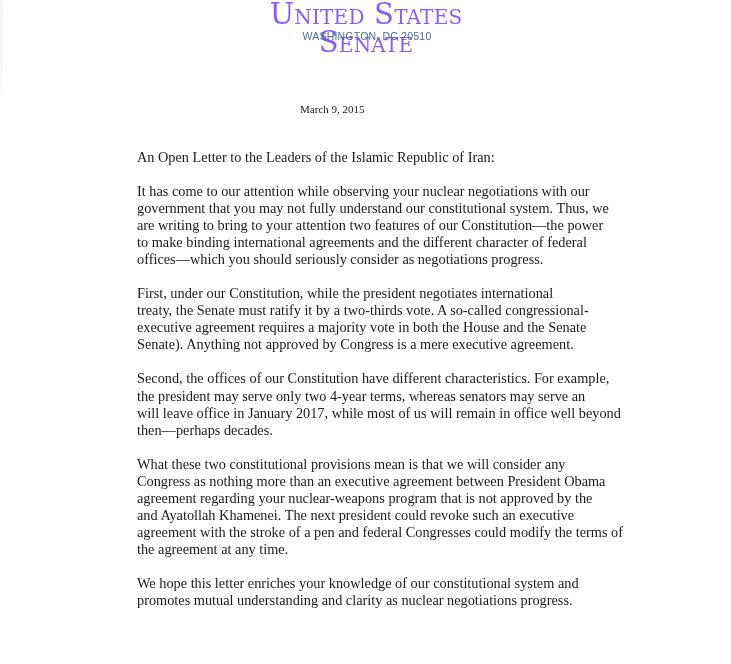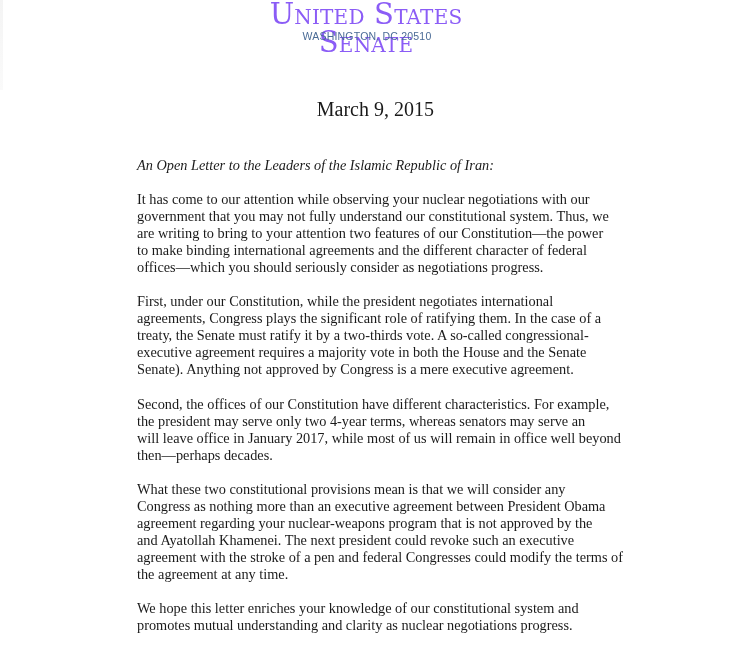--- a/index.html
+++ b/index.html
@@ -46,36 +46,35 @@
       font-size: 10.5px;
       line-height: 13px;
       color: #4a6b96;
       letter-spacing: 0.2px;
     }
     .date {
       position: absolute;
       top: 101px;
       left: 300px;
       width: 134px;
-      text-align: right;
-      font-size: 20px;
+      text-align: left;
+      font-size: 11px;
       line-height: 17px;
     }
     .body {
       position: absolute;
       left: 137px;
       top: 149px;
       width: 500px;
       font-size: 14.3px;
       line-height: 17.05px;
     }
     .salutation {
-      margin: 8px 0 17px 0;
+      margin: 0 0 17px 0;
       white-space: nowrap;
-      font-style: italic;
     }
     .para {
       margin: 0 0 17px 0;
     }
     .line {
       display: block;
       white-space: nowrap;
     }
     .scanline {
       position: absolute;
@@ -104,21 +103,20 @@
   <p class="para">
     <span class="line">It has come to our attention while observing your nuclear negotiations with our</span>
     <span class="line">government that you may not fully understand our constitutional system.  Thus, we</span>
     <span class="line">are writing to bring to your attention two features of our Constitution—the power</span>
     <span class="line">to make binding international agreements and the different character of federal</span>
     <span class="line">offices—which you should seriously consider as negotiations progress.</span>
   </p>
 
   <p class="para">
     <span class="line">First, under our Constitution, while the president negotiates international</span>
-    <span class="line">agreements, Congress plays the significant role of ratifying them.  In the case of a</span>
     <span class="line">treaty, the Senate must ratify it by a two-thirds vote.  A so-called congressional-</span>
     <span class="line">executive agreement requires a majority vote in both the House and the Senate</span>
     <span class="line">Senate).  Anything not approved by Congress is a mere executive agreement.</span>
   </p>
 
   <p class="para">
     <span class="line">Second, the offices of our Constitution have different characteristics.  For example,</span>
     <span class="line">the president may serve only two 4-year terms, whereas senators may serve an</span>
     <span class="line">will leave office in January 2017, while most of us will remain in office well beyond</span>
     <span class="line">then—perhaps decades.</span>

